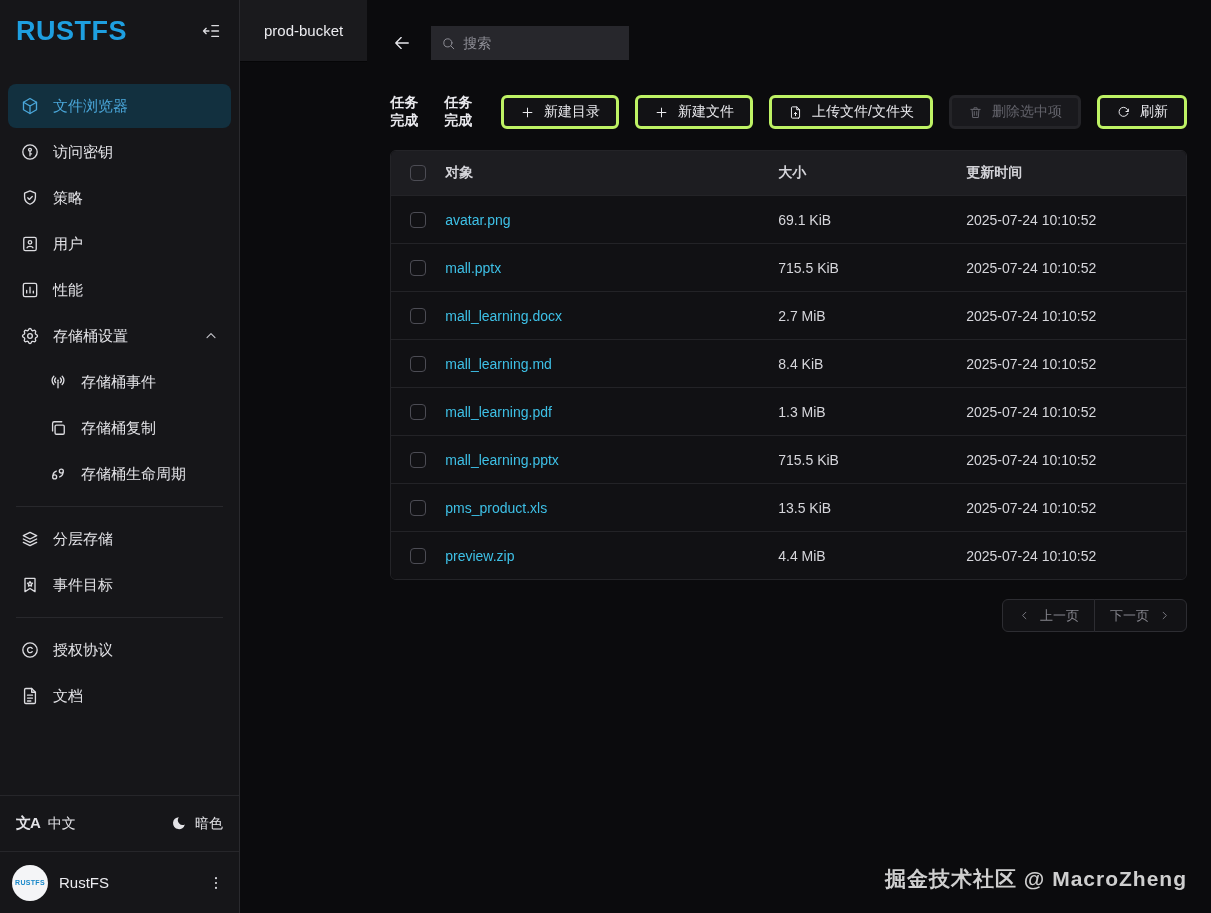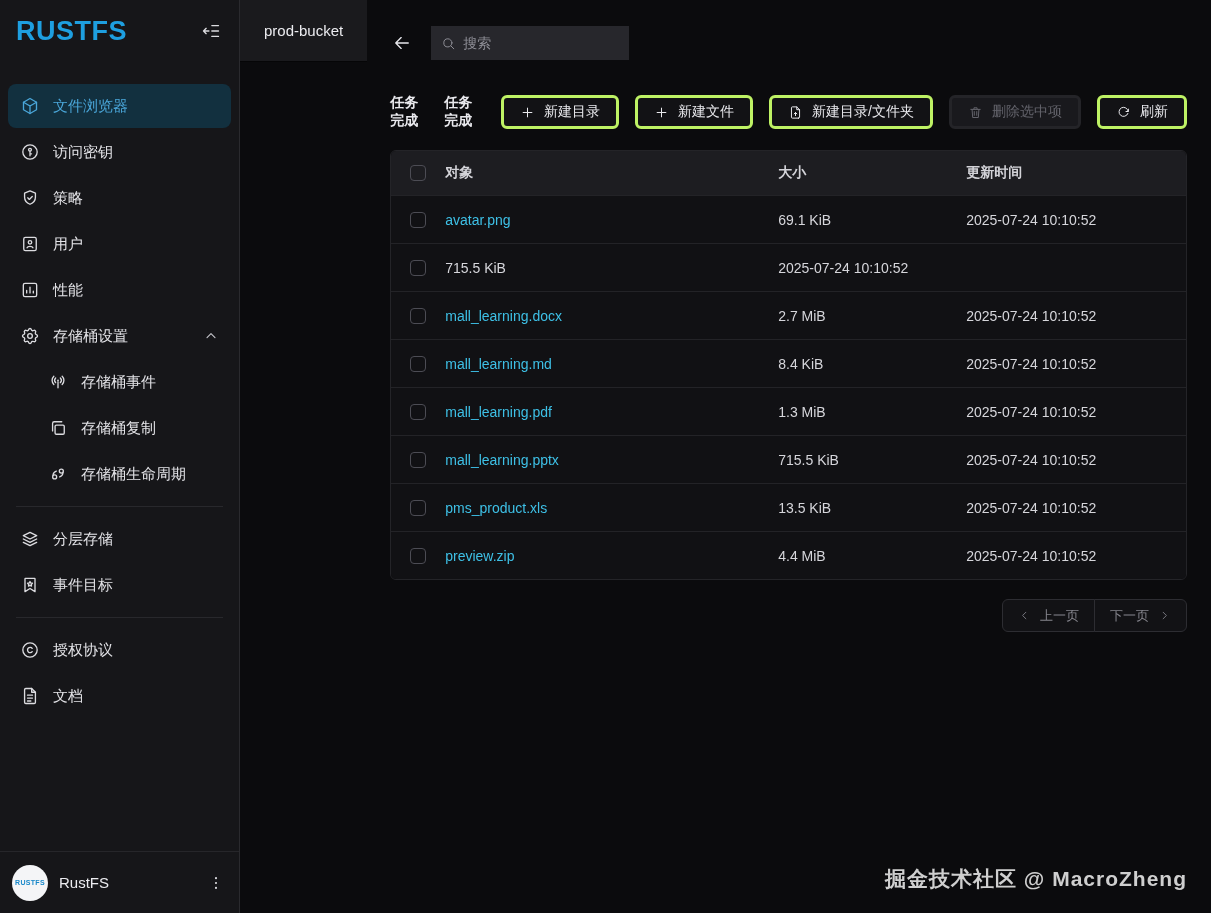--- a/index.html
+++ b/index.html
@@ -250,20 +250,34 @@
             <svg width="20" height="20" viewBox="0 0 24 24" fill="none" stroke="currentColor" stroke-width="1.6" stroke-linecap="round" stroke-linejoin="round">
               <path d="M17 21H7a1.5 1.5 0 0 1-1.5-1.5v-15A1.5 1.5 0 0 1 7 3h7l4.5 4.5v12A1.5 1.5 0 0 1 17 21z"></path>
               <path d="M14 3v4.5h4.5M9 11h6M9 14.5h6M9 18h4"></path>
             </svg>
           </span>
           <span>文档</span>
         </div>
       </nav>
 
     <div class="sidebar-footer">
+      <div class="util-row">
+        <button class="util-btn">
+          <span class="translate-glyph">文A</span>
+          <span>中文</span>
+        </button>
+        <button class="util-btn">
+          <span id="moon-icon-slot" style="display:flex">
+              <svg width="17" height="17" viewBox="0 0 24 24" fill="currentColor" stroke="none" stroke-width="1.6" stroke-linecap="round" stroke-linejoin="round">
+                <path d="M12.5 3a8.5 8.5 0 1 0 8.5 10.5A7 7 0 0 1 12.5 3z"></path>
+              </svg>
+            </span>
+          <span>暗色</span>
+        </button>
+      </div>
       <div class="account-row">
         <span class="avatar">RUSTFS</span>
         <span class="account-name">RustFS</span>
         <button class="icon-btn kebab">
           <span id="kebab-icon-slot" style="display:flex">
               <svg width="18" height="18" viewBox="0 0 24 24" fill="none" stroke="currentColor" stroke-width="1.6" stroke-linecap="round" stroke-linejoin="round">
                 <circle cx="12" cy="5.5" r="1.4" fill="currentColor" stroke="none"></circle>
                 <circle cx="12" cy="12" r="1.4" fill="currentColor" stroke="none"></circle>
                 <circle cx="12" cy="18.5" r="1.4" fill="currentColor" stroke="none"></circle>
               </svg>
@@ -321,21 +335,21 @@
               </span>
               <span>新建文件</span>
             </button>
             <button class="btn">
               <span style="display: flex;">
                 <svg width="15" height="15" viewBox="0 0 24 24" fill="none" stroke="currentColor" stroke-width="1.6" stroke-linecap="round" stroke-linejoin="round">
                   <path d="M17 21H7a1.5 1.5 0 0 1-1.5-1.5v-15A1.5 1.5 0 0 1 7 3h7l4.5 4.5v12A1.5 1.5 0 0 1 17 21z"></path>
                   <path d="M14 3v4.5h4.5M12 17v-5M9.8 14.2L12 12l2.2 2.2"></path>
                 </svg>
               </span>
-              <span>新建目录/文件夹</span>
+              <span>上传文件/文件夹</span>
             </button>
             <button class="btn disabled">
               <span style="display: flex;">
                 <svg width="15" height="15" viewBox="0 0 24 24" fill="none" stroke="currentColor" stroke-width="1.6" stroke-linecap="round" stroke-linejoin="round">
                   <path d="M4.5 7h15M9.5 7V4.5h5V7M6.5 7l1 13h9l1-13M10 10.5v6M14 10.5v6"></path>
                 </svg>
               </span>
               <span>删除选中项</span>
             </button>
             <button class="btn">
@@ -365,20 +379,21 @@
                 <span class="checkbox"></span>
               </span>
               <a class="file-link">avatar.png</a>
               <span>69.1 KiB</span>
               <span>2025-07-24 10:10:52</span>
             </div>
             <div class="t-row">
               <span class="cb-cell">
                 <span class="checkbox"></span>
               </span>
+              <a class="file-link">mall.pptx</a>
               <span>715.5 KiB</span>
               <span>2025-07-24 10:10:52</span>
             </div>
             <div class="t-row">
               <span class="cb-cell">
                 <span class="checkbox"></span>
               </span>
               <a class="file-link">mall_learning.docx</a>
               <span>2.7 MiB</span>
               <span>2025-07-24 10:10:52</span>

